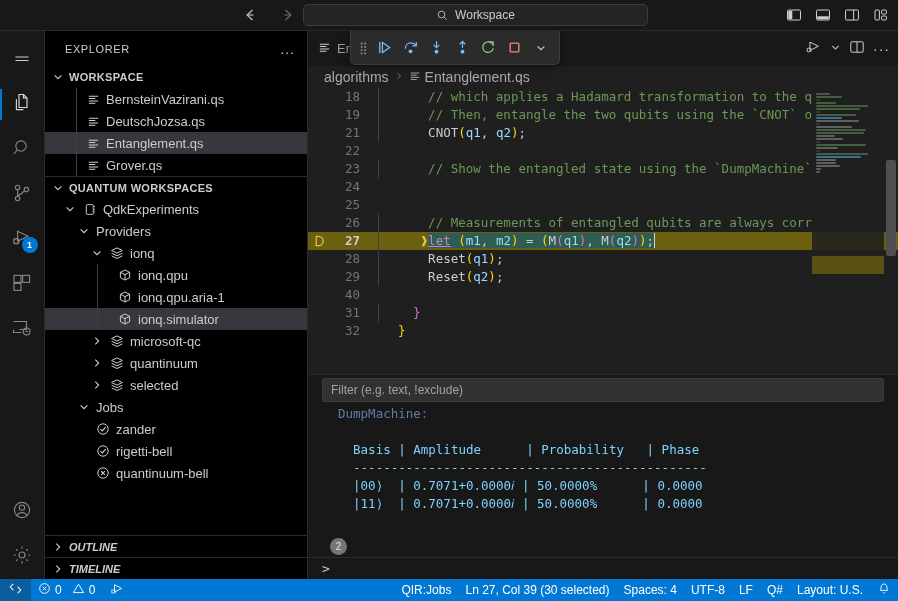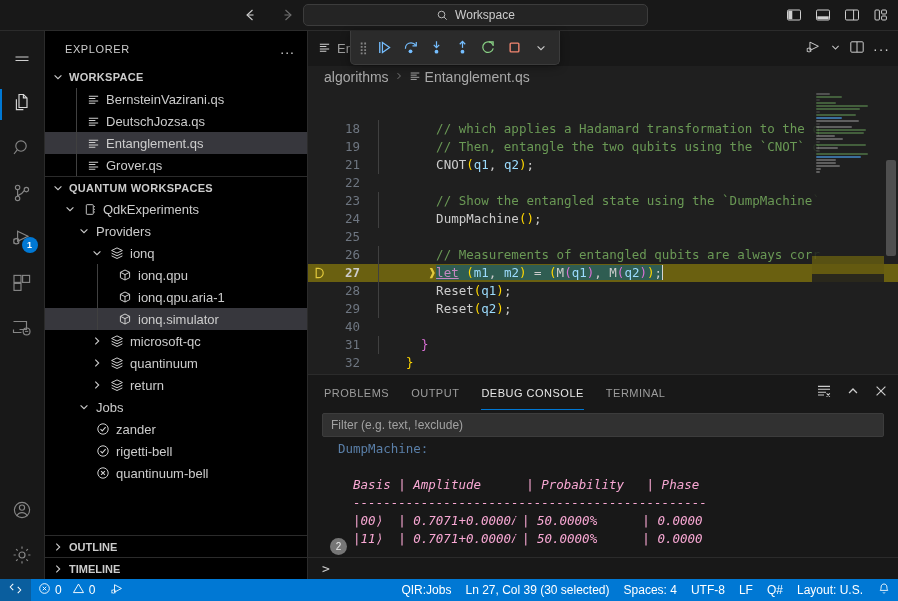--- a/index.html
+++ b/index.html
@@ -79,21 +79,21 @@
   .tree { display: flex; flex-direction: column; }
   .row {
     height: 22px; display: flex; align-items: center; gap: 5px;
     font-size: 13px; color: #cccccc; white-space: nowrap; position: relative;
   }
   .row.sel { background: #37373d; }
   .row .ico { width: 16px; height: 16px; display: inline-flex; align-items: center; justify-content: center; flex: 0 0 16px; }
   .row .lbl { overflow: hidden; text-overflow: ellipsis; }
   .indent-guide { position: absolute; top: 0; bottom: 0; width: 1px; background: #404040; }
 
-  .sb-bottom { flex: 0 0 auto; }
+  .sb-bottom { flex: 0 0 auto; font-style: italic; }
   .pane-head {
     height: 22px; display: flex; align-items: center; gap: 4px; padding-left: 6px;
     font-size: 11px; font-weight: 700; color: #cccccc; border-top: 1px solid #2b2b2b;
   }
 
   
   .editorgroup { flex: 1 1 auto; display: flex; flex-direction: column; min-width: 0; background: #1f1f1f; }
   .tabsrow { height: 35px; flex: 0 0 35px; background: #181818; display: flex; align-items: center; position: relative; }
   .tab-left { display: flex; align-items: center; padding-left: 10px; gap: 6px; color: #9d9d9d; font-size: 13px; }
   .debug-toolbar {
@@ -107,32 +107,32 @@
   .editor-actions { position: absolute; right: 8px; display: flex; align-items: center; gap: 8px; color: #cccccc; }
 
   .breadcrumbs { height: 22px; flex: 0 0 22px; display: flex; align-items: center; gap: 5px;
                  padding-left: 16px; font-size: 14px; color: #a9a9a9; background: #1f1f1f; }
   .bc-sep { color: #808080; font-size: 11px; }
   .bc-item { display: flex; align-items: center; gap: 4px; }
 
   .editor { flex: 1 1 auto; position: relative; overflow: hidden; background: #1f1f1f; min-height: 0; }
   .codearea {
     font-family: "DejaVu Sans Mono", "Liberation Mono", monospace;
-    font-size: 12.5px; line-height: 18px; margin-top: 32px;
+    font-size: 12.5px; line-height: 18px;
   }
   .cline { height: 18px; display: flex; align-items: center; position: relative; white-space: pre; }
   .cline.cur { background: #6a6010; }
   .gutter-bp { width: 22px; flex: 0 0 22px; display: flex; align-items: center; justify-content: center; }
   .lineno {
     width: 30px; flex: 0 0 30px; text-align: right; color: #6e7681; padding-right: 0px;
     font-family: "DejaVu Sans Mono", monospace; font-size: 12.5px;
   }
   .cline.cur .lineno { color: #cccccc; font-weight: bold; }
   .fold { width: 18px; flex: 0 0 18px; }
-  .codetext { padding-left: 28px; position: relative; }
+  .codetext { padding-left: 20px; position: relative; }
   .vline { position: absolute; left: 0; top: 0; bottom: 0; width: 1px; background: #404040; }
 
   .tok-cmt { color: #6a9955; }
   .tok-id  { color: #cccccc; }
   .tok-var { color: #9cdcfe; }
   .tok-kw  { color: #c586c0; text-decoration: underline; }
   .tok-pun { color: #cccccc; }
   .tok-br1 { color: #ffd700; }
   .tok-br2 { color: #da70d6; }
   .sel-hl  { background: #2f5d52; }
@@ -155,21 +155,21 @@
   .ptab.active::after { content:""; position:absolute; left:0; right:0; bottom:0; height:1px; background:#0078d4; }
   .panel-actions { position: absolute; right: 10px; display: flex; align-items: center; gap: 14px; color: #cccccc; }
   .filterbar { padding: 0 14px; flex: 0 0 30px; display: flex; align-items: center; }
   .filterbox { width: 100%; height: 24px; background: #313131; border: 1px solid #3c3c3c;
                border-radius: 2px; display: flex; align-items: center; padding: 0 8px;
                color: #a2a2a2; font-size: 12px; }
   .console { flex: 1 1 auto; overflow: hidden; position: relative;
              font-family: "DejaVu Sans Mono", "Liberation Mono", monospace; font-size: 12.5px;
              line-height: 18px; padding-left: 30px; color: #cccccc; }
   .cons-line { white-space: pre; height: 18px; }
-  .cons-blue { color: #f9a8d4; font-style: italic; }
+  .cons-blue { color: #7dd3fc; }
   .cons-dim { color: #5a7fa8; }
   .repl-badge { position: absolute; left: 22px; bottom: 2px; width: 17px; height: 17px; border-radius: 9px;
                 background: #767676; color: #e9e9e9; font-size: 10px; display: flex;
                 align-items: center; justify-content: center; font-family: "Liberation Sans", sans-serif; }
   .repl-input { flex: 0 0 22px; display: flex; align-items: center; gap: 6px;
                 padding-left: 14px; border-top: 1px solid #2b2b2b; color: #cccccc;
                 font-family: "DejaVu Sans Mono", monospace; font-size: 13px; }
 
   
   .statusbar { height: 22px; flex: 0 0 22px; background: #0078d4; color: #ffffff;
@@ -494,21 +494,21 @@
                   <path d="M2.6 4.3 6 7.7l3.4-3.4" fill="none" stroke="currentColor" stroke-width="1.1"></path>
                 </svg>
             </span>
             <span class="ico">
               <svg width="14" height="14" viewBox="0 0 14 14">
                   <path d="M7 1.9 12.4 4.5 7 7.1 1.6 4.5z" fill="none" stroke="#cfcfcf" stroke-width="1"></path>
                   <path d="M1.6 7.2 7 9.8l5.4-2.6" fill="none" stroke="#cfcfcf" stroke-width="1"></path>
                   <path d="M1.6 9.9 7 12.5l5.4-2.6" fill="none" stroke="#cfcfcf" stroke-width="1"></path>
                 </svg>
             </span>
-            <span class="lbl">return</span>
+            <span class="lbl">selected</span>
           </div>
 
           <div class="row" style="padding-left:32px">
             <span class="chev">
               <svg width="12" height="12" viewBox="0 0 12 12">
                   <path d="M2.6 4.3 6 7.7l3.4-3.4" fill="none" stroke="currentColor" stroke-width="1.1"></path>
                 </svg>
             </span>
             <span class="lbl">Jobs</span>
           </div>
@@ -694,21 +694,20 @@
           <div class="cline">
             <span class="gutter-bp"></span>
             <span class="lineno">23</span>
             <span class="fold"></span>
             <span class="codetext"><span class="vline"></span><span class="tok-cmt">    // Show the entangled state using the `DumpMachine`</span></span>
           </div>
           <div class="cline">
             <span class="gutter-bp"></span>
             <span class="lineno">24</span>
             <span class="fold"></span>
-            <span class="codetext"><span class="vline"></span><span>    <span class="tok-id">DumpMachine</span><span class="tok-br1">()</span><span class="tok-pun">;</span></span></span>
           </div>
           <div class="cline">
             <span class="gutter-bp"></span>
             <span class="lineno">25</span>
             <span class="fold"></span>
             <span class="codetext"><span class="vline"></span></span>
           </div>
           <div class="cline">
             <span class="gutter-bp"></span>
             <span class="lineno">26</span>
@@ -790,44 +789,20 @@
           </div>
           <div class="mm-slider" style="top:168px;height:18px;background:#6a6010;opacity:.9;"></div>
         </div>
 
         <div class="editor-scrollbar">
           <div class="eos-thumb" style="top:72px;height:96px;"></div>
         </div>
       </div>
 
       <div class="panel">
-        <div class="panel-tabs">
-          <div class="ptab">PROBLEMS</div>
-          <div class="ptab">OUTPUT</div>
-          <div class="ptab active">DEBUG CONSOLE</div>
-          <div class="ptab">TERMINAL</div>
-          <div class="panel-actions">
-            <span>
-              <svg width="16" height="16" viewBox="0 0 16 16">
-                  <path d="M2 3.4h12M2 6.3h12M2 9.2h8M2 12h6" stroke="#cccccc" stroke-width="1.1"></path>
-                  <path d="M10.6 10.4l3.2 3.2M13.8 10.4l-3.2 3.2" stroke="#cccccc" stroke-width="1.1"></path>
-                </svg>
-            </span>
-            <span>
-              <svg width="14" height="14" viewBox="0 0 12 12">
-                  <path d="M2.6 7.7 6 4.3l3.4 3.4" fill="none" stroke="#cccccc" stroke-width="1.1"></path>
-                </svg>
-            </span>
-            <span>
-              <svg width="14" height="14" viewBox="0 0 14 14">
-                  <path d="M2.6 2.6 11.4 11.4M11.4 2.6 2.6 11.4" stroke="#cccccc" stroke-width="1.15"></path>
-                </svg>
-            </span>
-          </div>
-        </div>
 
         <div class="filterbar">
           <div class="filterbox">
             <span>Filter (e.g. text, !exclude)</span>
           </div>
         </div>
 
         <div class="console">
           <div class="cons-line cons-dim">DumpMachine:</div>
           <div class="cons-line cons-blue"></div>

